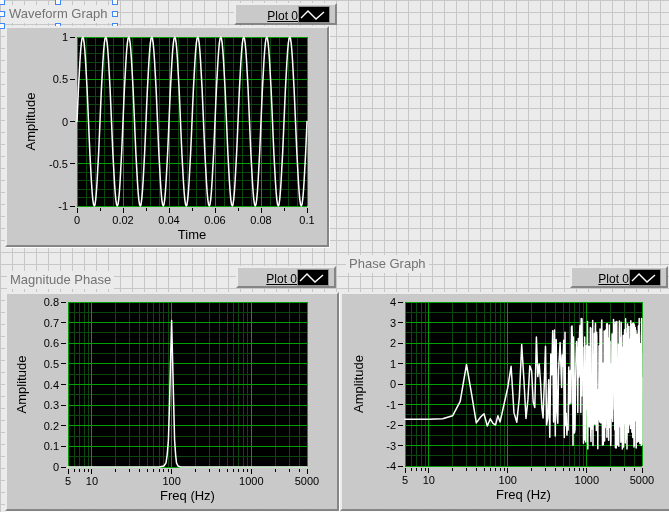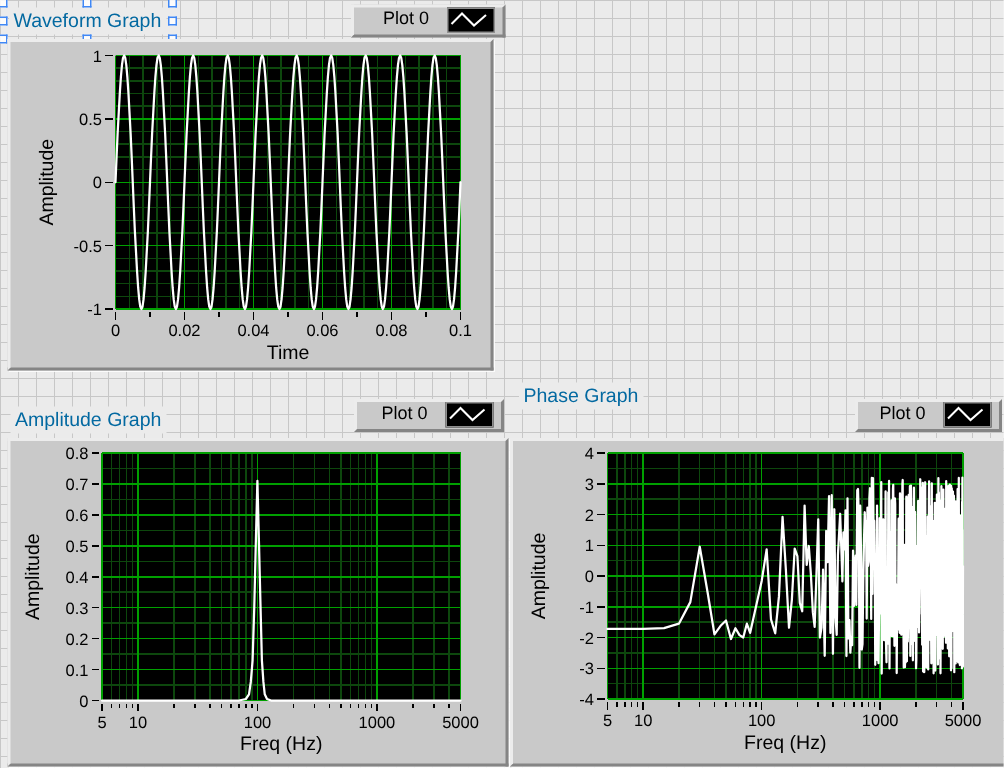--- a/index.html
+++ b/index.html
@@ -13,29 +13,29 @@
     font-family:"Liberation Sans", sans-serif;
   }
   .graph-widget{
     position:absolute;background:var(--widget-bg);
     border:2px solid;
     border-color:var(--bevel-light) var(--bevel-dark) var(--bevel-dark) var(--bevel-light);
     box-shadow:1px 1px 0 rgba(255,255,255,.85);
   }
   .chart{display:block;}
   .panel-label{
-    position:absolute;font-size:13px;line-height:16px;color:#0369a1;
+    position:absolute;font-size:13px;line-height:16px;color:#737373;
     padding:1px 3px;background:var(--panel-bg);white-space:nowrap;
   }
   .legend{
     position:absolute;height:22px;box-sizing:border-box;
     background:var(--widget-bg);
     border:2px solid;
     border-color:var(--bevel-light) var(--bevel-dark) var(--bevel-dark) var(--bevel-light);
-    display:flex;align-items:flex-start;justify-content:flex-end;gap:12px;padding:0 5px;
+    display:flex;align-items:flex-end;justify-content:flex-end;gap:0;padding:0 5px;text-decoration:underline;
   }
   .legend-text{font-size:12px;color:#000;}
   .swatch{width:30px;height:15px;background:#000;border:1px solid #8f8f8f;display:block;}
   .handle{
     position:absolute;width:6px;height:6px;box-sizing:border-box;
     border:1px dashed var(--sel);background:rgba(255,255,255,.85);
   }
   .h-tl{left:-7px;top:-6px}.h-tm{left:calc(50% - 3px);top:-6px}.h-tr{right:-7px;top:-6px}
   .h-ml{left:-7px;top:calc(50% - 3px)}.h-mr{right:-7px;top:calc(50% - 3px)}
   .h-bl{left:-7px;bottom:-6px}.h-bm{left:calc(50% - 3px);bottom:-6px}.h-br{right:-7px;bottom:-6px}
@@ -143,21 +143,21 @@
         <line x1="185" y1="180" x2="185" y2="183" stroke="#000000" stroke-width="1" shape-rendering="crispEdges"></line>
         <line x1="231.00000000000003" y1="180" x2="231.00000000000003" y2="183" stroke="#000000" stroke-width="1" shape-rendering="crispEdges"></line>
         <line x1="277" y1="180" x2="277" y2="183" stroke="#000000" stroke-width="1" shape-rendering="crispEdges"></line>
         <text x="185" y="211" text-anchor="middle" font-size="13" fill="#000000" font-family="&quot;Liberation Sans&quot;, sans-serif">Time</text>
         <text x="28" y="93.5" text-anchor="middle" font-size="13" fill="#000000" font-family="&quot;Liberation Sans&quot;, sans-serif" transform="rotate(-90 28 93.5)">Amplitude</text>
         <polyline points="70.0,93.5 70.7,77.0 71.4,61.2 72.2,46.6 72.9,33.7 73.6,23.2 74.3,15.4 75.0,10.6 75.8,9.0 76.5,10.6 77.2,15.4 77.9,23.2 78.6,33.7 79.3,46.6 80.1,61.2 80.8,77.0 81.5,93.5 82.2,110.0 82.9,125.8 83.7,140.4 84.4,153.3 85.1,163.8 85.8,171.6 86.5,176.4 87.3,178.0 88.0,176.4 88.7,171.6 89.4,163.8 90.1,153.3 90.8,140.4 91.6,125.8 92.3,110.0 93.0,93.5 93.7,77.0 94.4,61.2 95.2,46.6 95.9,33.7 96.6,23.2 97.3,15.4 98.0,10.6 98.8,9.0 99.5,10.6 100.2,15.4 100.9,23.2 101.6,33.7 102.3,46.6 103.1,61.2 103.8,77.0 104.5,93.5 105.2,110.0 105.9,125.8 106.7,140.4 107.4,153.3 108.1,163.8 108.8,171.6 109.5,176.4 110.3,178.0 111.0,176.4 111.7,171.6 112.4,163.8 113.1,153.3 113.8,140.4 114.6,125.8 115.3,110.0 116.0,93.5 116.7,77.0 117.4,61.2 118.2,46.6 118.9,33.7 119.6,23.2 120.3,15.4 121.0,10.6 121.8,9.0 122.5,10.6 123.2,15.4 123.9,23.2 124.6,33.7 125.3,46.6 126.1,61.2 126.8,77.0 127.5,93.5 128.2,110.0 128.9,125.8 129.7,140.4 130.4,153.3 131.1,163.8 131.8,171.6 132.5,176.4 133.3,178.0 134.0,176.4 134.7,171.6 135.4,163.8 136.1,153.3 136.8,140.4 137.6,125.8 138.3,110.0 139.0,93.5 139.7,77.0 140.4,61.2 141.2,46.6 141.9,33.7 142.6,23.2 143.3,15.4 144.0,10.6 144.8,9.0 145.5,10.6 146.2,15.4 146.9,23.2 147.6,33.7 148.3,46.6 149.1,61.2 149.8,77.0 150.5,93.5 151.2,110.0 151.9,125.8 152.7,140.4 153.4,153.3 154.1,163.8 154.8,171.6 155.5,176.4 156.3,178.0 157.0,176.4 157.7,171.6 158.4,163.8 159.1,153.3 159.8,140.4 160.6,125.8 161.3,110.0 162.0,93.5 162.7,77.0 163.4,61.2 164.2,46.6 164.9,33.7 165.6,23.2 166.3,15.4 167.0,10.6 167.8,9.0 168.5,10.6 169.2,15.4 169.9,23.2 170.6,33.7 171.3,46.6 172.1,61.2 172.8,77.0 173.5,93.5 174.2,110.0 174.9,125.8 175.7,140.4 176.4,153.3 177.1,163.8 177.8,171.6 178.5,176.4 179.3,178.0 180.0,176.4 180.7,171.6 181.4,163.8 182.1,153.3 182.8,140.4 183.6,125.8 184.3,110.0 185.0,93.5 185.7,77.0 186.4,61.2 187.2,46.6 187.9,33.7 188.6,23.2 189.3,15.4 190.0,10.6 190.8,9.0 191.5,10.6 192.2,15.4 192.9,23.2 193.6,33.7 194.3,46.6 195.1,61.2 195.8,77.0 196.5,93.5 197.2,110.0 197.9,125.8 198.7,140.4 199.4,153.3 200.1,163.8 200.8,171.6 201.5,176.4 202.3,178.0 203.0,176.4 203.7,171.6 204.4,163.8 205.1,153.3 205.8,140.4 206.6,125.8 207.3,110.0 208.0,93.5 208.7,77.0 209.4,61.2 210.2,46.6 210.9,33.7 211.6,23.2 212.3,15.4 213.0,10.6 213.8,9.0 214.5,10.6 215.2,15.4 215.9,23.2 216.6,33.7 217.3,46.6 218.1,61.2 218.8,77.0 219.5,93.5 220.2,110.0 220.9,125.8 221.7,140.4 222.4,153.3 223.1,163.8 223.8,171.6 224.5,176.4 225.3,178.0 226.0,176.4 226.7,171.6 227.4,163.8 228.1,153.3 228.8,140.4 229.6,125.8 230.3,110.0 231.0,93.5 231.7,77.0 232.4,61.2 233.2,46.6 233.9,33.7 234.6,23.2 235.3,15.4 236.0,10.6 236.8,9.0 237.5,10.6 238.2,15.4 238.9,23.2 239.6,33.7 240.3,46.6 241.1,61.2 241.8,77.0 242.5,93.5 243.2,110.0 243.9,125.8 244.7,140.4 245.4,153.3 246.1,163.8 246.8,171.6 247.5,176.4 248.2,178.0 249.0,176.4 249.7,171.6 250.4,163.8 251.1,153.3 251.8,140.4 252.6,125.8 253.3,110.0 254.0,93.5 254.7,77.0 255.4,61.2 256.2,46.6 256.9,33.7 257.6,23.2 258.3,15.4 259.0,10.6 259.8,9.0 260.5,10.6 261.2,15.4 261.9,23.2 262.6,33.7 263.3,46.6 264.1,61.2 264.8,77.0 265.5,93.5 266.2,110.0 266.9,125.8 267.7,140.4 268.4,153.3 269.1,163.8 269.8,171.6 270.5,176.4 271.3,178.0 272.0,176.4 272.7,171.6 273.4,163.8 274.1,153.3 274.8,140.4 275.6,125.8 276.3,110.0 277.0,93.5 277.7,77.0 278.4,61.2 279.2,46.6 279.9,33.7 280.6,23.2 281.3,15.4 282.0,10.6 282.8,9.0 283.5,10.6 284.2,15.4 284.9,23.2 285.6,33.7 286.3,46.6 287.1,61.2 287.8,77.0 288.5,93.5 289.2,110.0 289.9,125.8 290.7,140.4 291.4,153.3 292.1,163.8 292.8,171.6 293.5,176.4 294.3,178.0 295.0,176.4 295.7,171.6 296.4,163.8 297.1,153.3 297.8,140.4 298.6,125.8 299.3,110.0 300.0,93.5" fill="none" stroke="#ffffff" stroke-width="1.5" stroke-linejoin="round" stroke-linecap="round"></polyline>
       </svg>
   </div>
 
   <div class="panel-label" style="left:7px;top:271px;">
-    <span>Amplitude Graph</span>
+    <span>Magnitude Phase</span>
   </div>
 
   <div class="legend" style="left:236px;top:266px;width:100px;">
     <span class="legend-text">Plot 0</span>
     <span class="swatch">
       <svg width="28" height="13" viewBox="0 0 28 13">
           <polyline points="2,10 9,3 17,11 25,4" fill="none" stroke="#fff" stroke-width="1.4"></polyline>
         </svg>
     </span>
   </div>

